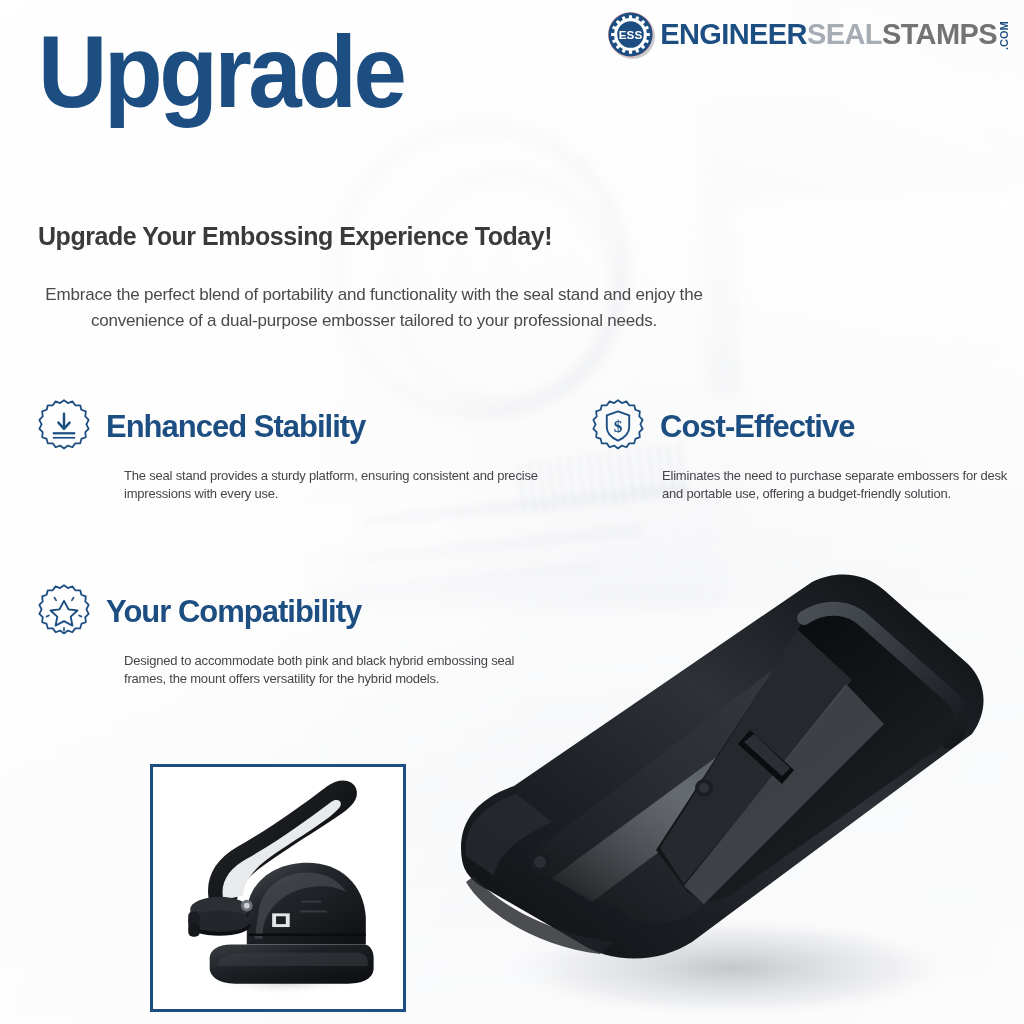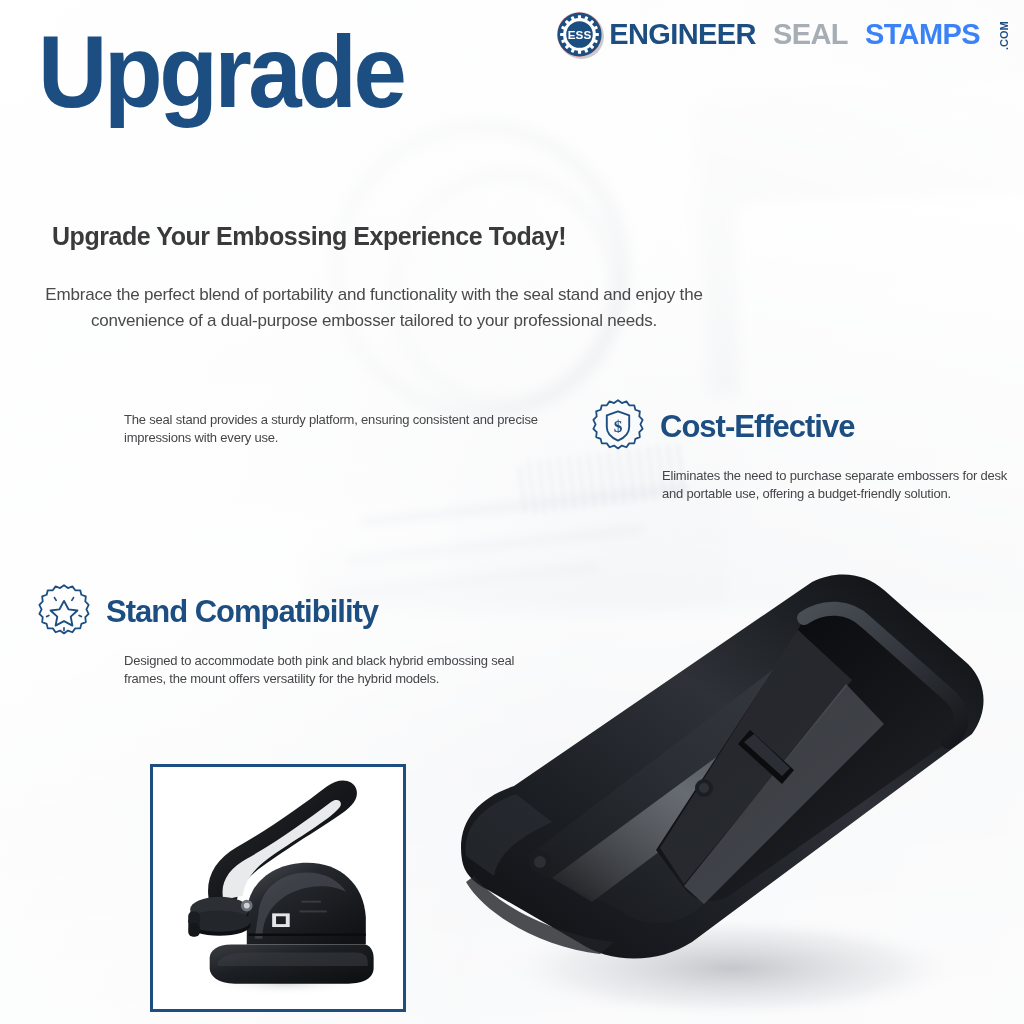--- a/index.html
+++ b/index.html
@@ -110,25 +110,24 @@
     position:relative;
     box-shadow:2px 2px 0 rgba(150,155,162,.5);
   }
   .logo-badge svg { width:45px; height:45px; display:block; }
   .logo-word {
     display:flex; align-items:center;
     font-weight:bold;
     font-size:29px;
     letter-spacing:-.6px;
     line-height:1;
-    gap:17px;
   }
   .lw-eng { color:#1d4e82; }
   .lw-seal { color:#a7adb4; }
-  .lw-stamps { color:#3b82f6; }
+  .lw-stamps { color:#737373; }
   .lw-com {
     color:#1d4e82;
     font-size:11px;
     letter-spacing:0px;
     writing-mode:vertical-rl;
     transform:rotate(180deg);
     margin-left:2px;
     font-weight:bold;
     height:30px;
     display:flex; align-items:flex-start;
@@ -149,21 +148,21 @@
     color:#1d4e82;
     letter-spacing:-3.4px;
     line-height:.9;
     margin-top:-2px;
     transform:scaleY(1.06);
     transform-origin:left top;
   }
 
   
   .subhead {
-    position:absolute; left:52px; top:222px; z-index:30;
+    position:absolute; left:38px; top:222px; z-index:30;
     font-size:25px; font-weight:bold; color:#3a3a3c;
     letter-spacing:-.45px;
   }
   .intro {
     position:absolute; left:39px; top:282px; width:670px; z-index:30;
     font-size:17px; color:#4a4a4d; line-height:1.5;
     letter-spacing:-.2px;
     text-align:center;
   }
 
@@ -266,20 +265,32 @@
   </div>
 
   <div class="headline-block">
     <div class="h-upgrade">Upgrade</div>
   </div>
 
   <div class="subhead">Upgrade Your Embossing Experience Today!</div>
   <div class="intro">Embrace the perfect blend of portability and functionality with the seal stand and enjoy the convenience of a dual-purpose embosser tailored to your professional needs.</div>
 
   <div class="feature f1">
+    <div class="f-head">
+      <div class="f-icon">
+        <svg viewBox="0 0 100 100" aria-hidden="true">
+          <path d="M50 4 L57 9 L65 6 L70 13 L79 13 L81 21 L89 24 L88 33 L94 39 L90 47 L94 55 L88 61 L89 70 L81 73 L79 81 L70 81 L65 88 L57 85 L50 90 L43 85 L35 88 L30 81 L21 81 L19 73 L11 70 L12 61 L6 55 L10 47 L6 39 L12 33 L11 24 L19 21 L21 13 L30 13 L35 6 L43 9 Z" fill="none" stroke="#1d4e82" stroke-width="3.2" stroke-linejoin="round"></path>
+          <line x1="50" y1="28" x2="50" y2="52" stroke="#1d4e82" stroke-width="4.4" stroke-linecap="round"></line>
+          <path d="M40 44 L50 55 L60 44" fill="none" stroke="#1d4e82" stroke-width="4.4" stroke-linecap="round" stroke-linejoin="round"></path>
+          <line x1="30" y1="63" x2="70" y2="63" stroke="#1d4e82" stroke-width="4"></line>
+          <line x1="30" y1="71" x2="70" y2="71" stroke="#1d4e82" stroke-width="3"></line>
+        </svg>
+      </div>
+      <div class="f-title">Enhanced Stability</div>
+    </div>
     <div class="f-body">The seal stand provides a sturdy platform, ensuring consistent and precise impressions with every use.</div>
   </div>
 
   <div class="feature f2">
     <div class="f-head">
       <div class="f-icon">
         <svg viewBox="0 0 100 100" aria-hidden="true">
           <path d="M50 4 L57 9 L65 6 L70 13 L79 13 L81 21 L89 24 L88 33 L94 39 L90 47 L94 55 L88 61 L89 70 L81 73 L79 81 L70 81 L65 88 L57 85 L50 90 L43 85 L35 88 L30 81 L21 81 L19 73 L11 70 L12 61 L6 55 L10 47 L6 39 L12 33 L11 24 L19 21 L21 13 L30 13 L35 6 L43 9 Z" fill="none" stroke="#1d4e82" stroke-width="3.2" stroke-linejoin="round"></path>
           <path d="M50 24 L70 31 L70 52 Q70 68 50 76 Q30 68 30 52 L30 31 Z" fill="none" stroke="#1d4e82" stroke-width="3.4" stroke-linejoin="round"></path>
           <text x="50" y="60" text-anchor="middle" font-family="Liberation Serif, serif" font-size="31" font-weight="bold" fill="#1d4e82">$</text>
@@ -298,21 +309,21 @@
           <path d="M50 32 L58 47 L74 49 L62 60 L65 76 L50 68 L35 76 L38 60 L26 49 L42 47 Z" fill="none" stroke="#1d4e82" stroke-width="3.4" stroke-linejoin="round"></path>
           <g stroke="#1d4e82" stroke-width="3" stroke-linecap="round">
             <line x1="33" y1="26" x2="36" y2="31"></line>
             <line x1="67" y1="26" x2="64" y2="31"></line>
             <line x1="23" y1="58" x2="19" y2="60"></line>
             <line x1="77" y1="58" x2="81" y2="60"></line>
             <line x1="50" y1="80" x2="50" y2="85"></line>
           </g>
         </svg>
       </div>
-      <div class="f-title">Stand Compatibility</div>
+      <div class="f-title">Your Compatibility</div>
     </div>
     <div class="f-body">Designed to accommodate both pink and black hybrid embossing seal frames, the mount offers versatility for the hybrid models.</div>
   </div>
 
   <div class="product-main">
     <svg viewBox="0 0 600 470" aria-hidden="true">
       <defs>
         <linearGradient id="gOuter" x1="0" y1="1" x2="1" y2="0">
           <stop offset="0%" stop-color="#0d0f12"></stop>
           <stop offset="30%" stop-color="#1c1f24"></stop>

